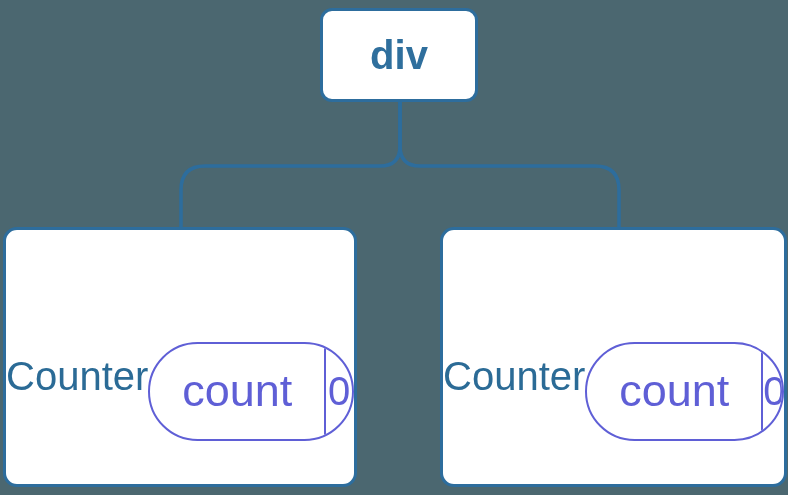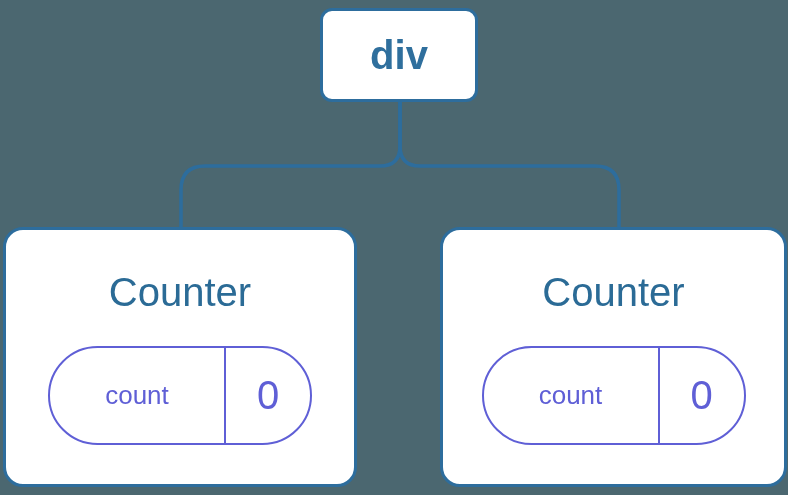--- a/index.html
+++ b/index.html
@@ -29,23 +29,22 @@
     display: flex;
     align-items: center;
     justify-content: center;
     color: #2f6f9d;
     font-size: 40px;
     font-weight: 700;
   }
   .card {
     top: 227px;
     height: 260px;
-    border-radius: 20px;
+    border-radius: 14px;
     display: flex;
-    flex-direction: column;
     align-items: center;
     padding-top: 38px;
   }
   .card-left  { left: 3px;   width: 354px; }
   .card-right { left: 440px; width: 347px; }
   .card-title {
     color: #2b6b96;
     font-size: 40px;
     font-weight: 500;
     line-height: 1.2;
@@ -59,21 +58,21 @@
     box-sizing: border-box;
     display: flex;
     overflow: hidden;
     color: #5f5fd6;
   }
   .pill-key {
     flex: 0 0 174px;
     display: flex;
     align-items: center;
     justify-content: center;
-    font-size: 26px;
+    font-size: 45px;
   }
   .pill-value {
     flex: 1;
     border-left: 2px solid #5f5fd6;
     display: flex;
     align-items: center;
     justify-content: center;
     font-size: 40px;
   }
 </style>

